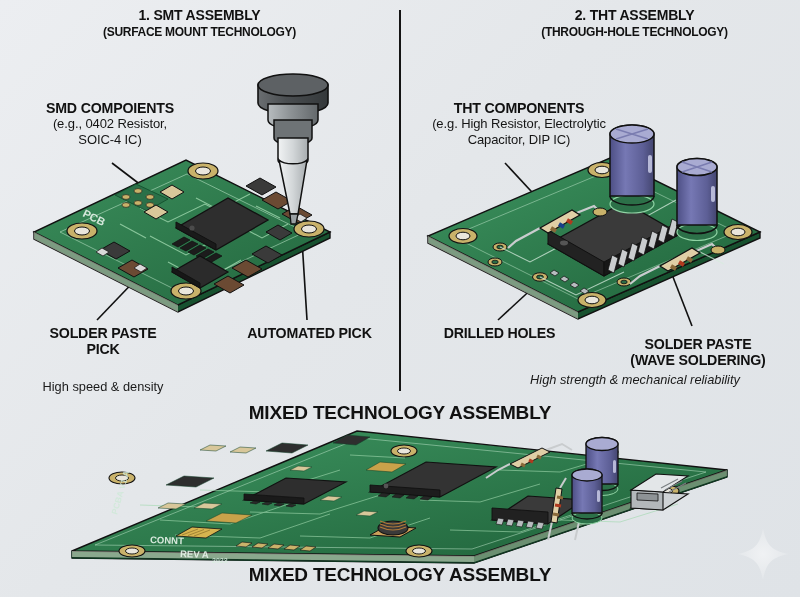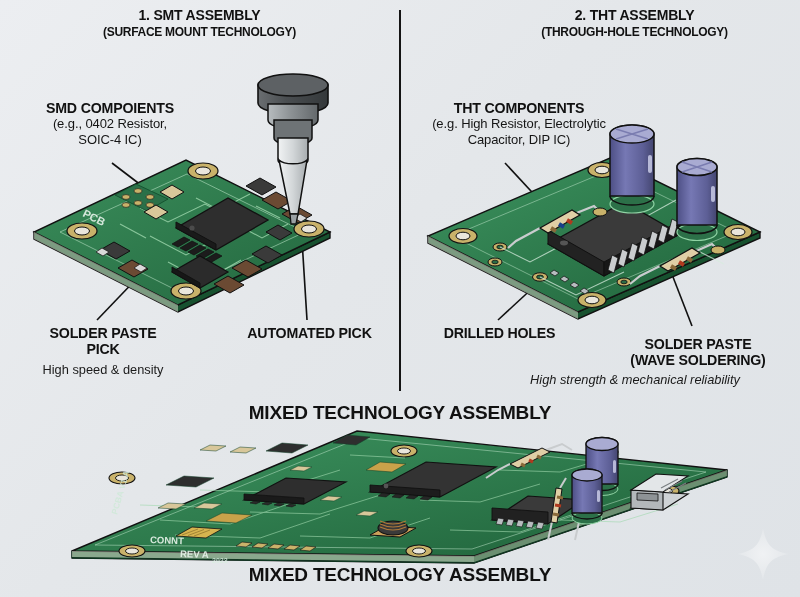--- a/index.html
+++ b/index.html
@@ -68,21 +68,21 @@
 
   <div class="callout" style="left:12px;top:100px;width:196px;">
     <div class="ttl">SMD COMPOIENTS</div>
     <div class="sub">(e.g., 0402 Resistor,</div>
     <div class="sub">SOIC-4 IC)</div>
   </div>
 
   <div class="callout" style="left:8px;top:325px;width:190px;">
     <div class="ttl">SOLDER PASTE</div>
     <div class="ttl">PICK</div>
-    <div class="note" style="margin-top:4px;">High speed &amp; density</div>
+    <div class="note" style="margin-top:21px;">High speed &amp; density</div>
   </div>
 
   <div class="callout" style="left:222px;top:325px;width:175px;">
     <div class="ttl">AUTOMATED PICK</div>
   </div>
 
   <div class="callout" style="left:404px;top:100px;width:230px;">
     <div class="ttl">THT COMPONENTS</div>
     <div class="sub">(e.g. High Resistor, Electrolytic</div>
     <div class="sub">Capacitor, DIP IC)</div>

